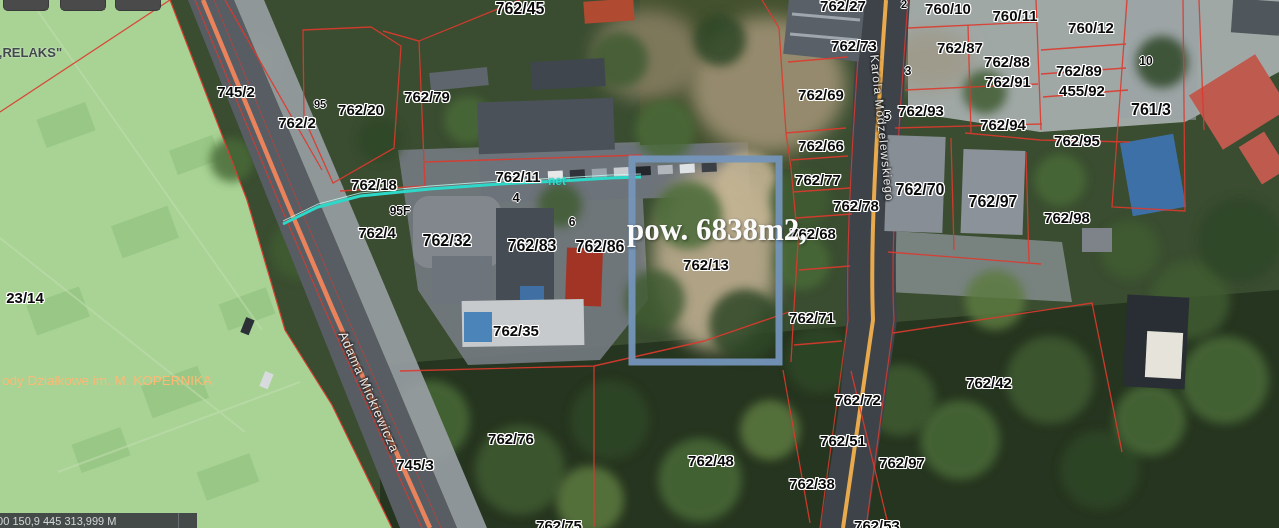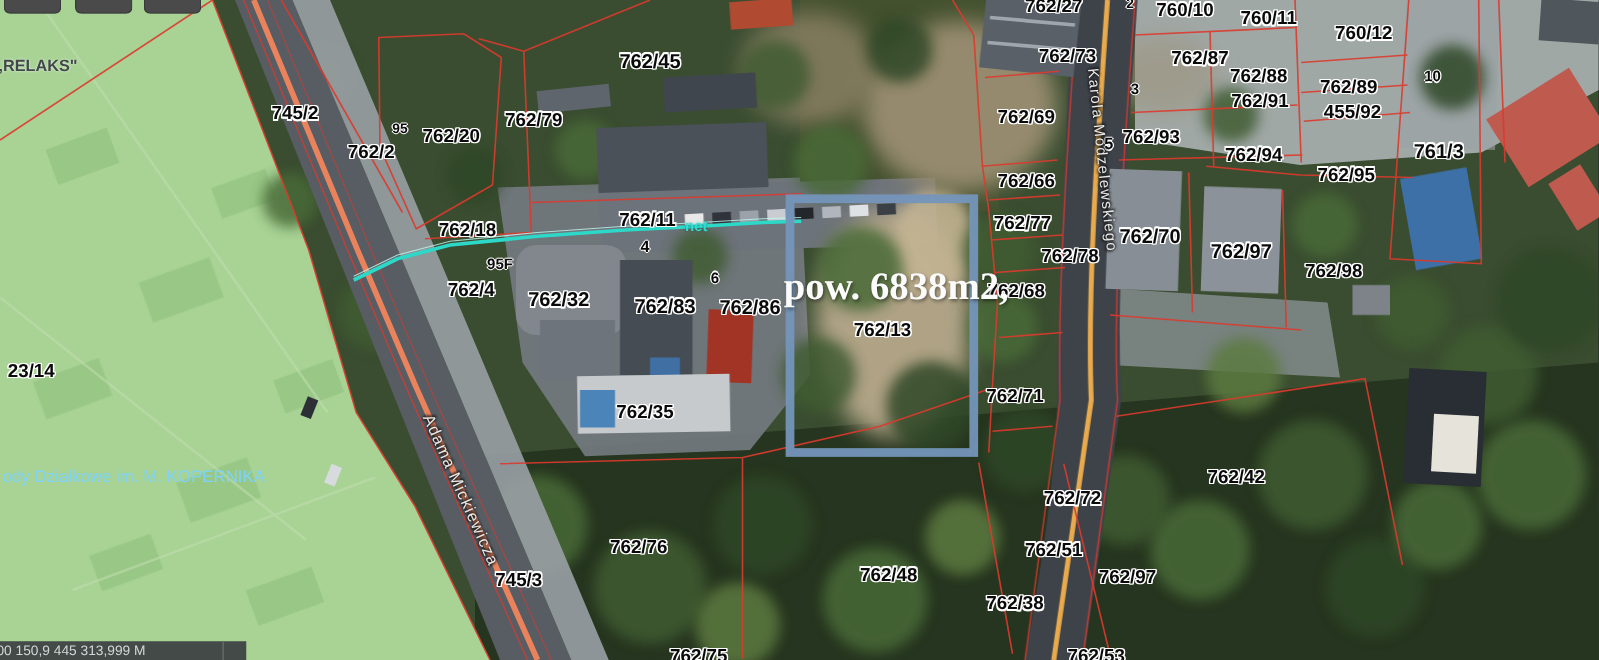--- a/index.html
+++ b/index.html
@@ -8,21 +8,21 @@
   #map-svg{position:absolute;left:0;top:0;z-index:1;}
   #labels-layer{position:absolute;left:0;top:0;width:100%;height:100%;z-index:3;pointer-events:none;}
   .lbl{position:absolute;transform:translate(-50%,-50%);white-space:nowrap;line-height:1;}
   .p{font-weight:700;font-size:15px;color:#0a0a0a;
      text-shadow:1px 0 0 #fff,-1px 0 0 #fff,0 1px 0 #fff,0 -1px 0 #fff,
                  1px 1px 0 #fff,-1px -1px 0 #fff,1px -1px 0 #fff,-1px 1px 0 #fff;}
   .h{font-weight:700;font-size:12px;color:#0a0a0a;
      text-shadow:1px 0 0 #fff,-1px 0 0 #fff,0 1px 0 #fff,0 -1px 0 #fff;}
   .z{font-weight:600;font-size:13px;color:#41474b;
      text-shadow:0 0 2px rgba(255,255,255,.8);}
-  .cap{font-weight:400;font-size:13.5px;color:#7dd3fc;transform:translate(0,-50%);}
+  .cap{font-weight:400;font-size:13.5px;color:#fdba74;transform:translate(0,-50%);}
   .st{font-weight:400;font-size:13px;color:#e9e9e9;letter-spacing:1px;
      text-shadow:1px 1px 2px #1a1a1a,-1px -1px 2px #1a1a1a,0 0 3px #000;}
   .net{font-weight:700;font-size:12px;color:#2fe0d2;opacity:.95;
      text-shadow:0 0 2px rgba(0,60,60,.5);}
   .area{font-family:"Liberation Serif",serif;font-weight:700;font-size:31px;color:#fbfbfb;
      transform:translate(0,-50%);text-shadow:1px 1px 3px rgba(0,0,0,.45);}
   #toolbar{position:absolute;left:0;top:0;z-index:4;}
   .tb-btn{position:absolute;top:0;width:44px;height:10px;background:#4a4a4a;
      border:1px solid #3a3a3a;border-top:none;border-radius:0 0 5px 5px;cursor:pointer;}
   #statusbar{position:absolute;left:0;bottom:0;width:197px;height:15px;z-index:4;
@@ -224,21 +224,21 @@
   </svg>
 
   <div id="labels-layer">
       <span class="lbl z" style="left: 29px; top: 52px;">„RELAKS"</span>
       <span class="lbl p" style="left: 25px; top: 297px;">23/14</span>
       <span class="lbl cap" style="left: 2px; top: 381px;">ody Działkowe im. M. KOPERNIKA</span>
       <span class="lbl p" style="left: 236px; top: 91px;">745/2</span>
       <span class="lbl p" style="left: 297px; top: 122px;">762/2</span>
       <span class="lbl p" style="left: 361px; top: 109px; text-align: center;">762/20</span>
       <span class="lbl p" style="left: 427px; top: 96px;">762/79</span>
-      <span class="lbl p" style="left: 520px; top: 9px; font-size: 16px; margin-top: 41px;">762/45</span>
+      <span class="lbl p" style="left: 520px; top: 9px; font-size: 16px;">762/45</span>
       <span class="lbl p" style="left: 374px; top: 184px;">762/18</span>
       <span class="lbl p" style="left: 518px; top: 176px;">762/11</span>
       <span class="lbl p" style="left: 377px; top: 232px;">762/4</span>
       <span class="lbl p" style="left: 447px; top: 241px; font-size: 16px;">762/32</span>
       <span class="lbl p" style="left: 532px; top: 246px; font-size: 16px;">762/83</span>
       <span class="lbl p" style="left: 600px; top: 247px; font-size: 16px;">762/86</span>
       <span class="lbl p" style="left: 516px; top: 330px;">762/35</span>
       <span class="lbl p" style="left: 706px; top: 264px;">762/13</span>
       <span class="lbl p" style="left: 415px; top: 464px;">745/3</span>
       <span class="lbl p" style="left: 511px; top: 438px;">762/76</span>
@@ -263,21 +263,21 @@
       <span class="lbl p" style="left: 1003px; top: 124px;">762/94</span>
       <span class="lbl p" style="left: 1077px; top: 140px;">762/95</span>
       <span class="lbl p" style="left: 960px; top: 47px;">762/87</span>
       <span class="lbl p" style="left: 1007px; top: 61px;">762/88</span>
       <span class="lbl p" style="left: 1008px; top: 81px;">762/91</span>
       <span class="lbl p" style="left: 1079px; top: 70px;">762/89</span>
       <span class="lbl p" style="left: 1082px; top: 90px;">455/92</span>
       <span class="lbl p" style="left: 948px; top: 8px;">760/10</span>
       <span class="lbl p" style="left: 1015px; top: 15px;">760/11</span>
       <span class="lbl p" style="left: 1091px; top: 27px;">760/12</span>
-      <span class="lbl p" style="left: 1151px; top: 110px; font-size: 16px; margin-top: 12px;">761/3</span>
+      <span class="lbl p" style="left: 1151px; top: 110px; font-size: 16px;">761/3</span>
       <span class="lbl p" style="left: 854px; top: 45px;">762/73</span>
       <span class="lbl p" style="left: 843px; top: 5px;">762/27</span>
       <span class="lbl h" style="left: 320px; top: 104px; font-size: 11px;">95</span>
       <span class="lbl h" style="left: 400px; top: 211px;">95F</span>
       <span class="lbl h" style="left: 516px; top: 197px; font-size: 13px;">4</span>
       <span class="lbl h" style="left: 572px; top: 222px;">6</span>
       <span class="lbl h" style="left: 908px; top: 71px;">3</span>
       <span class="lbl h" style="left: 887px; top: 115px; font-size: 13px;">5</span>
       <span class="lbl h" style="left: 1146px; top: 61px;">10</span>
       <span class="lbl h" style="left: 904px; top: 4px; font-size: 11px;">2</span>

